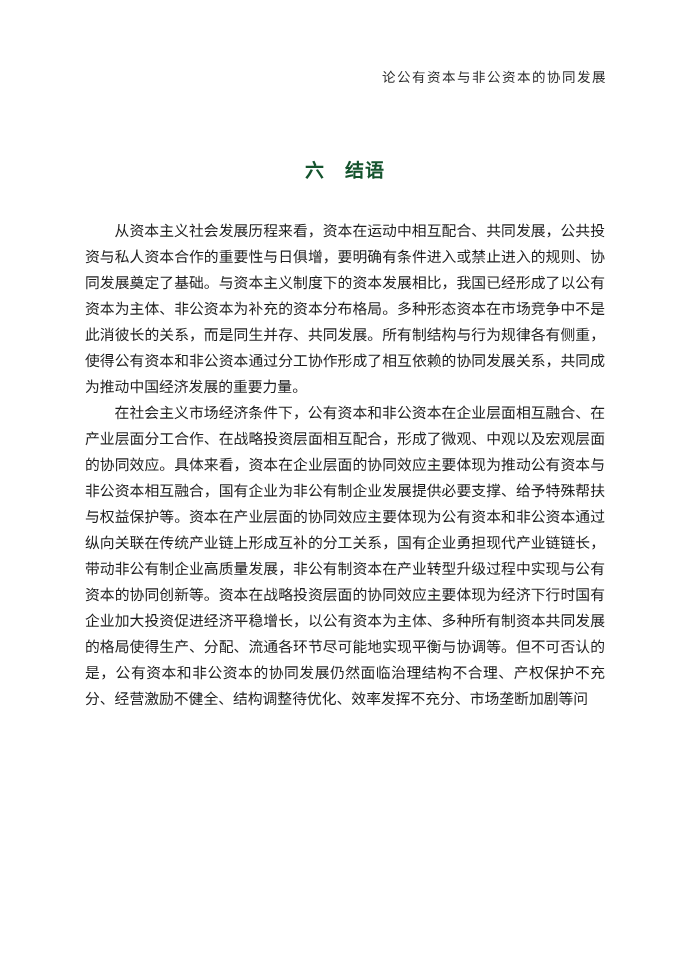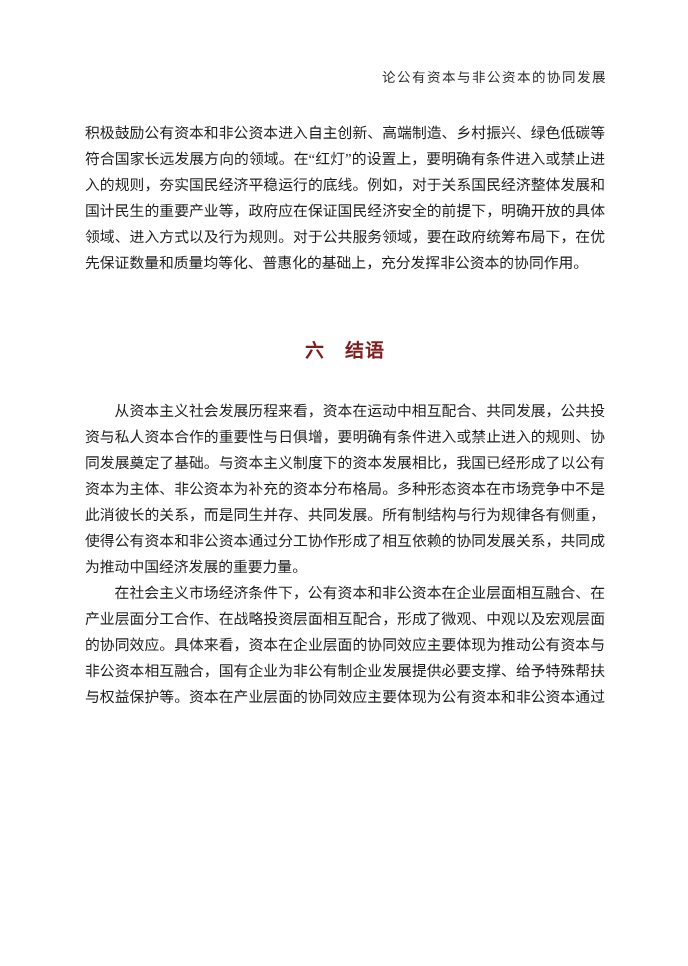--- a/index.html
+++ b/index.html
@@ -35,27 +35,27 @@
     text-align: justify;
   }
   .para {
     margin: 0;
     word-break: break-all;
   }
   .para.indent {
     text-indent: 2em;
   }
   .section-heading {
-    margin: 64px 0 36px 0;
+    margin: 40px 0 36px 0;
     line-height: 22px;
     font-size: 19px;
     font-weight: bold;
     text-align: center;
     letter-spacing: 1px;
-    color: #7f1d1d;
+    color: #14532d;
   }
   .page-number {
     position: absolute;
     left: 555px;
     top: 906px;
     font-size: 13.5px;
     color: #2e2e2e;
   }
   .watermark {
     position: absolute;
@@ -77,21 +77,20 @@
   }
 </style>
 </head>
 <body>
 
 <div class="page">
 
   <div class="running-header">论公有资本与非公资本的协同发展</div>
 
   <div class="body-block">
-    <p class="para">积极鼓励公有资本和非公资本进入自主创新、高端制造、乡村振兴、绿色低碳等符合国家长远发展方向的领域。在“红灯”的设置上，要明确有条件进入或禁止进入的规则，夯实国民经济平稳运行的底线。例如，对于关系国民经济整体发展和国计民生的重要产业等，政府应在保证国民经济安全的前提下，明确开放的具体领域、进入方式以及行为规则。对于公共服务领域，要在政府统筹布局下，在优先保证数量和质量均等化、普惠化的基础上，充分发挥非公资本的协同作用。</p>
     <h2 class="section-heading">六　结语</h2>
     <p class="para indent">从资本主义社会发展历程来看，资本在运动中相互配合、共同发展，公共投资与私人资本合作的重要性与日俱增，要明确有条件进入或禁止进入的规则、协同发展奠定了基础。与资本主义制度下的资本发展相比，我国已经形成了以公有资本为主体、非公资本为补充的资本分布格局。多种形态资本在市场竞争中不是此消彼长的关系，而是同生并存、共同发展。所有制结构与行为规律各有侧重，使得公有资本和非公资本通过分工协作形成了相互依赖的协同发展关系，共同成为推动中国经济发展的重要力量。</p>
     <p class="para indent">在社会主义市场经济条件下，公有资本和非公资本在企业层面相互融合、在产业层面分工合作、在战略投资层面相互配合，形成了微观、中观以及宏观层面的协同效应。具体来看，资本在企业层面的协同效应主要体现为推动公有资本与非公资本相互融合，国有企业为非公有制企业发展提供必要支撑、给予特殊帮扶与权益保护等。资本在产业层面的协同效应主要体现为公有资本和非公资本通过纵向关联在传统产业链上形成互补的分工关系，国有企业勇担现代产业链链长，带动非公有制企业高质量发展，非公有制资本在产业转型升级过程中实现与公有资本的协同创新等。资本在战略投资层面的协同效应主要体现为经济下行时国有企业加大投资促进经济平稳增长，以公有资本为主体、多种所有制资本共同发展的格局使得生产、分配、流通各环节尽可能地实现平衡与协调等。但不可否认的是，公有资本和非公资本的协同发展仍然面临治理结构不合理、产权保护不充分、经营激励不健全、结构调整待优化、效率发挥不充分、市场垄断加剧等问</p>
   </div>
 
   <div class="page-number">57</div>
 
   <div class="watermark">
     <span class="wechat-icon">
       <svg width="40" height="34" viewBox="0 0 40 34" fill="none" xmlns="http://www.w3.org/2000/svg">

